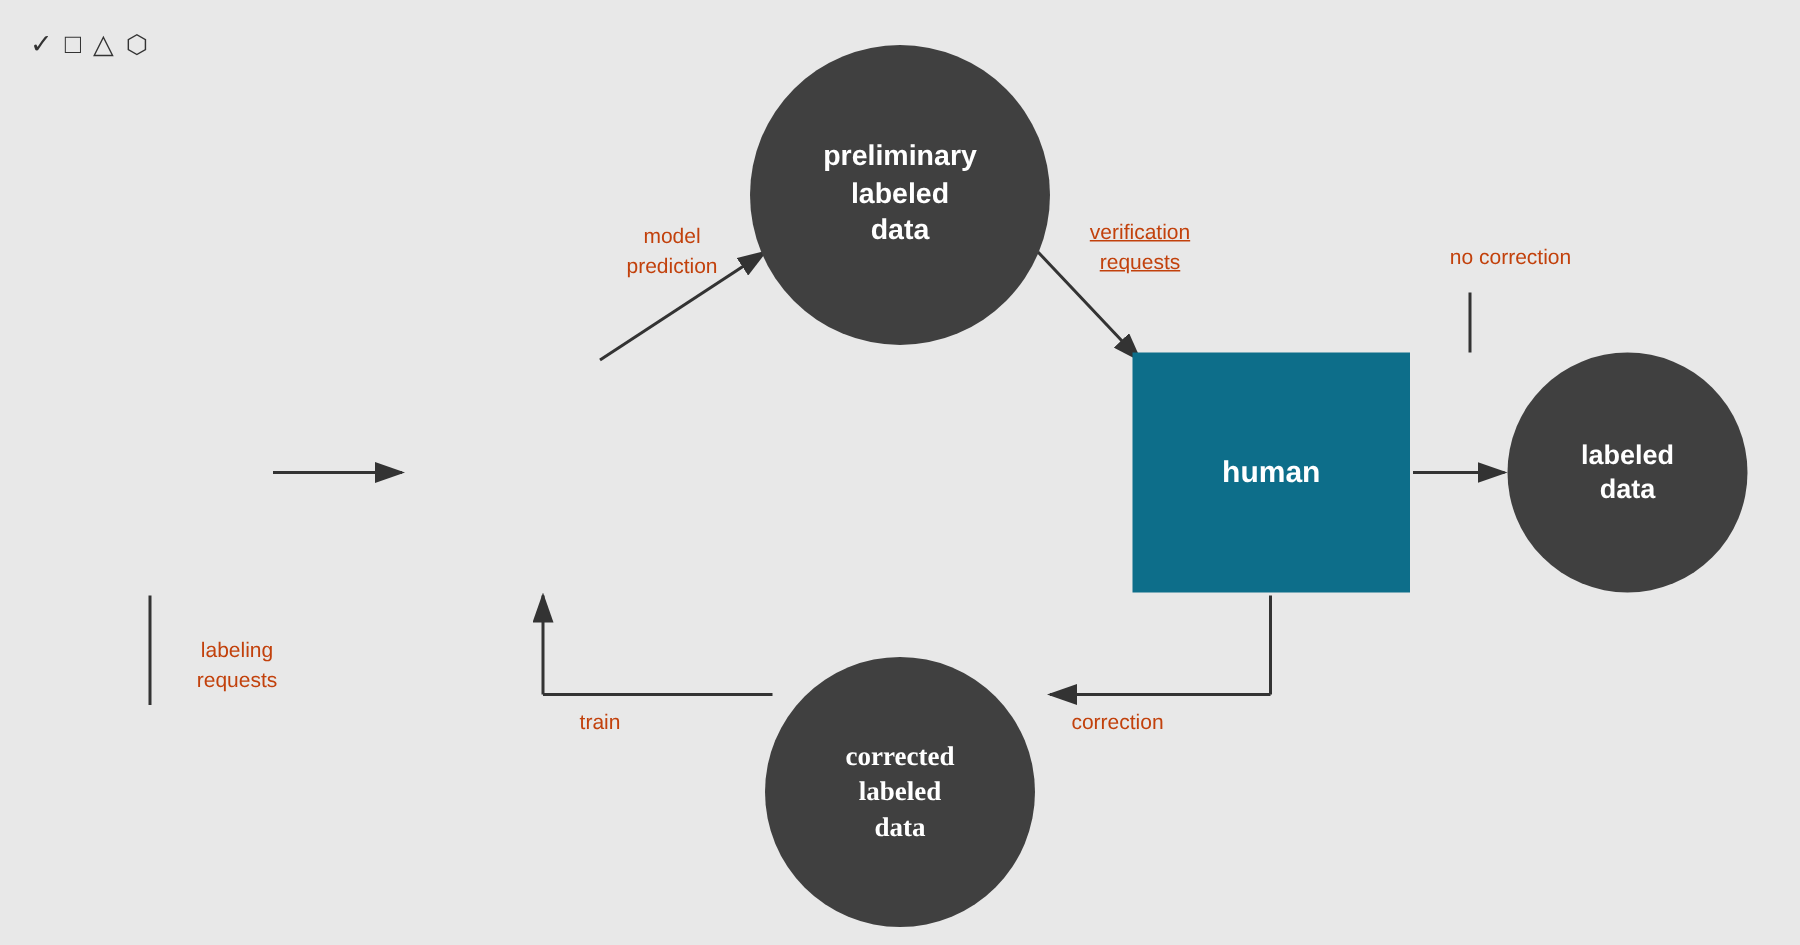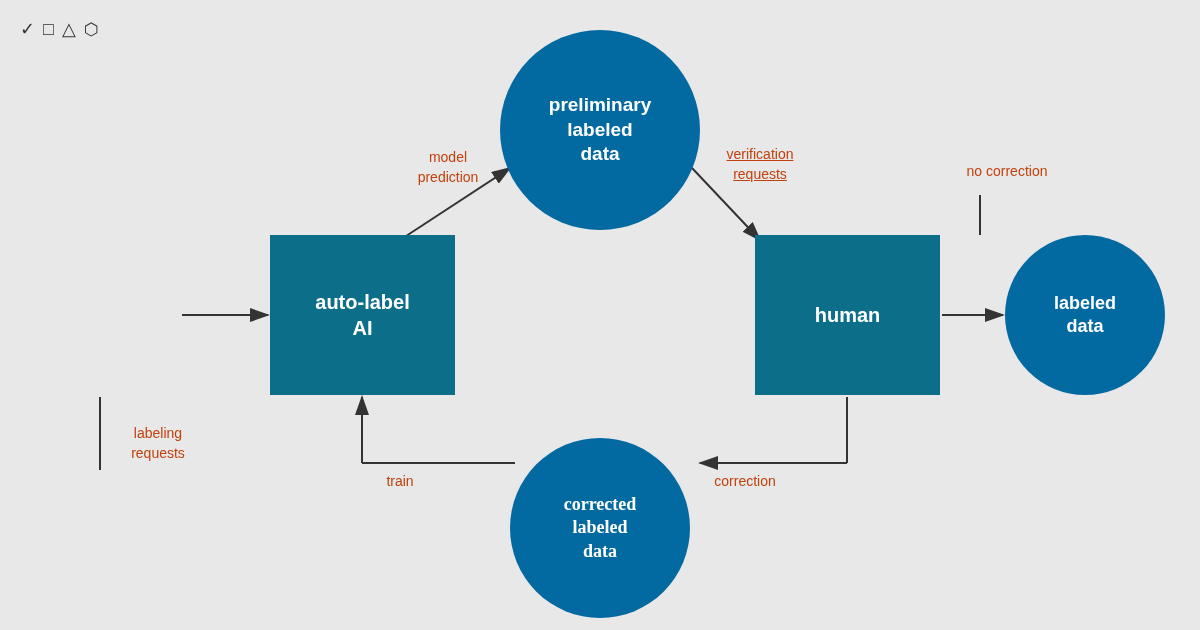--- a/index.html
+++ b/index.html
@@ -31,21 +31,21 @@
 
     .icon-symbol {
       font-size: 18px;
       color: #333;
     }
 
     
     .circle {
       position: absolute;
       border-radius: 50%;
-      background: #0369a1;
+      background: #404040;
       display: flex;
       align-items: center;
       justify-content: center;
       text-align: center;
       font-weight: bold;
       font-size: 18px;
       color: #fff;
       line-height: 1.3;
     }
 
@@ -123,23 +123,20 @@
     <line x1="847" y1="397" x2="847" y2="463" stroke="#333" stroke-width="2"></line>
 
     <line x1="847" y1="463" x2="700" y2="463" stroke="#333" stroke-width="2" marker-end="url(#arrow)"></line>
 
     <line x1="515" y1="463" x2="362" y2="463" stroke="#333" stroke-width="2"></line>
     <line x1="362" y1="463" x2="362" y2="397" stroke="#333" stroke-width="2" marker-end="url(#arrow)"></line>
 
   </svg>
 
 
-  <div class="rect" style="left: 270px; top: 235px; width: 185px; height: 160px;">
-    <span>auto-label<br>AI</span>
-  </div>
 
   <div class="circle" style="left: 500px; top: 30px; width: 200px; height: 200px; font-size: 19px;">
     <span>preliminary<br>labeled<br>data</span>
   </div>
 
   <div class="rect" style="left: 755px; top: 235px; width: 185px; height: 160px;">
     <span>human</span>
   </div>
 
   <div class="circle" style="left: 1005px; top: 235px; width: 160px; height: 160px;">

